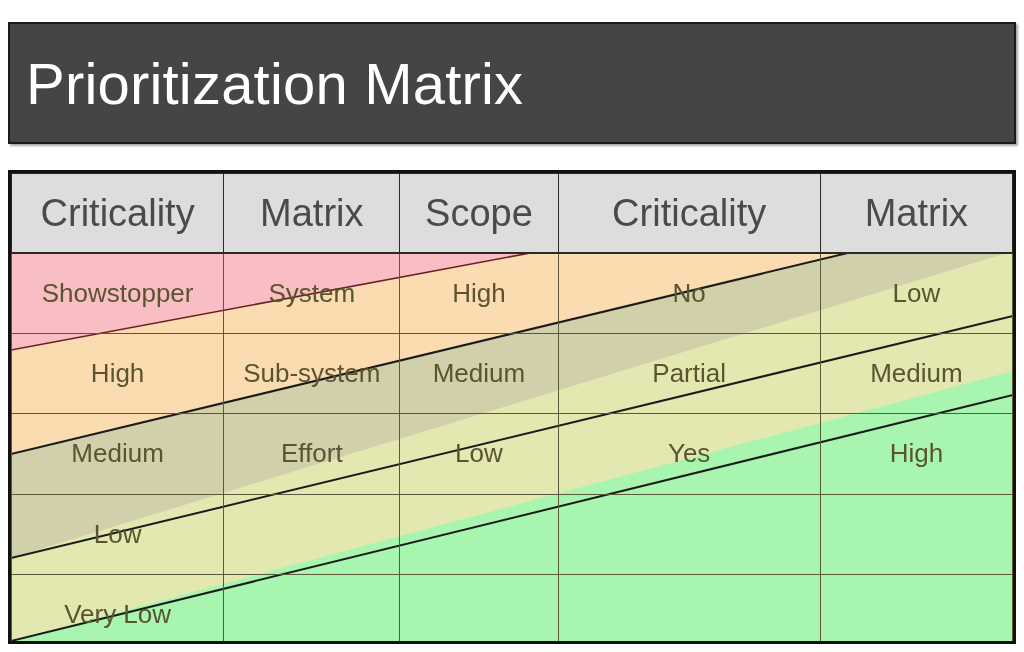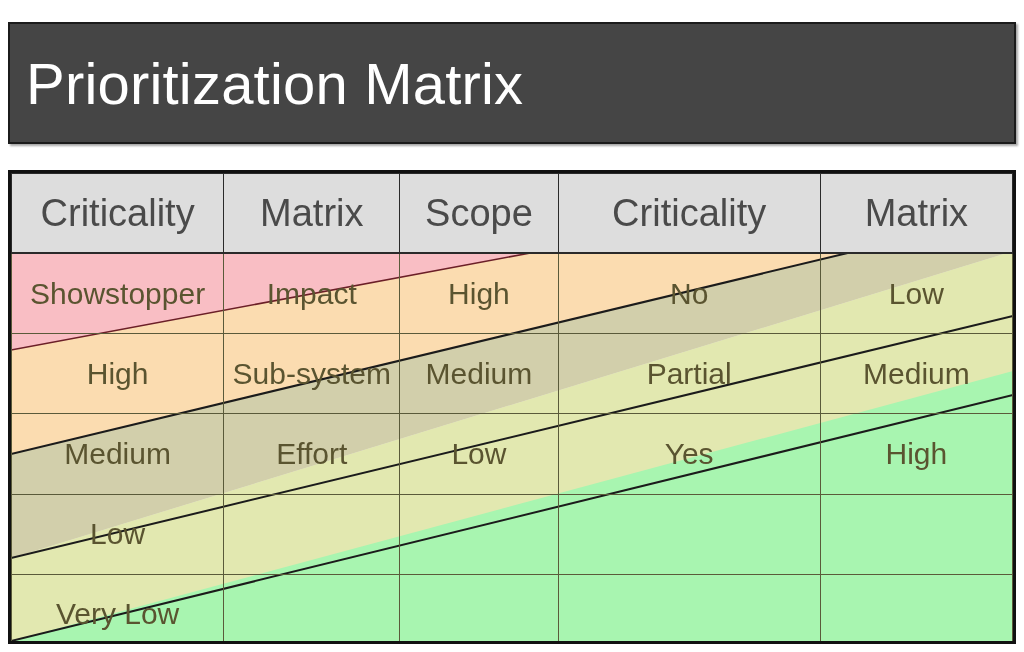--- a/index.html
+++ b/index.html
@@ -53,21 +53,21 @@
     background:#dddddd;
     color:#4a4a4a;
     font-size:38px;
     font-weight:400;
     height:78px;
     border:1px solid #2a2a2a;
     border-bottom:2px solid #2a2a2a;
   }
   table.grid td{
     height:79.2px;
-    font-size:30px;
+    font-size:26px;
     font-weight:400;
     color:#5a5430;
     background:transparent;
     text-align:center;
   }
 
   
   col.c1{width:21.2%;}
   col.c2{width:17.6%;}
   col.c3{width:15.8%;}
@@ -136,21 +136,21 @@
             <th>Criticality</th>
             <th>Matrix</th>
             <th>Scope</th>
             <th>Criticality</th>
             <th>Matrix</th>
           </tr>
         </thead>
         <tbody>
           <tr>
             <td>Showstopper</td>
-            <td>Impact</td>
+            <td>System</td>
             <td>High</td>
             <td>No</td>
             <td>Low</td>
           </tr>
           <tr>
             <td>High</td>
             <td>Sub-system</td>
             <td>Medium</td>
             <td>Partial</td>
             <td>Medium</td>

